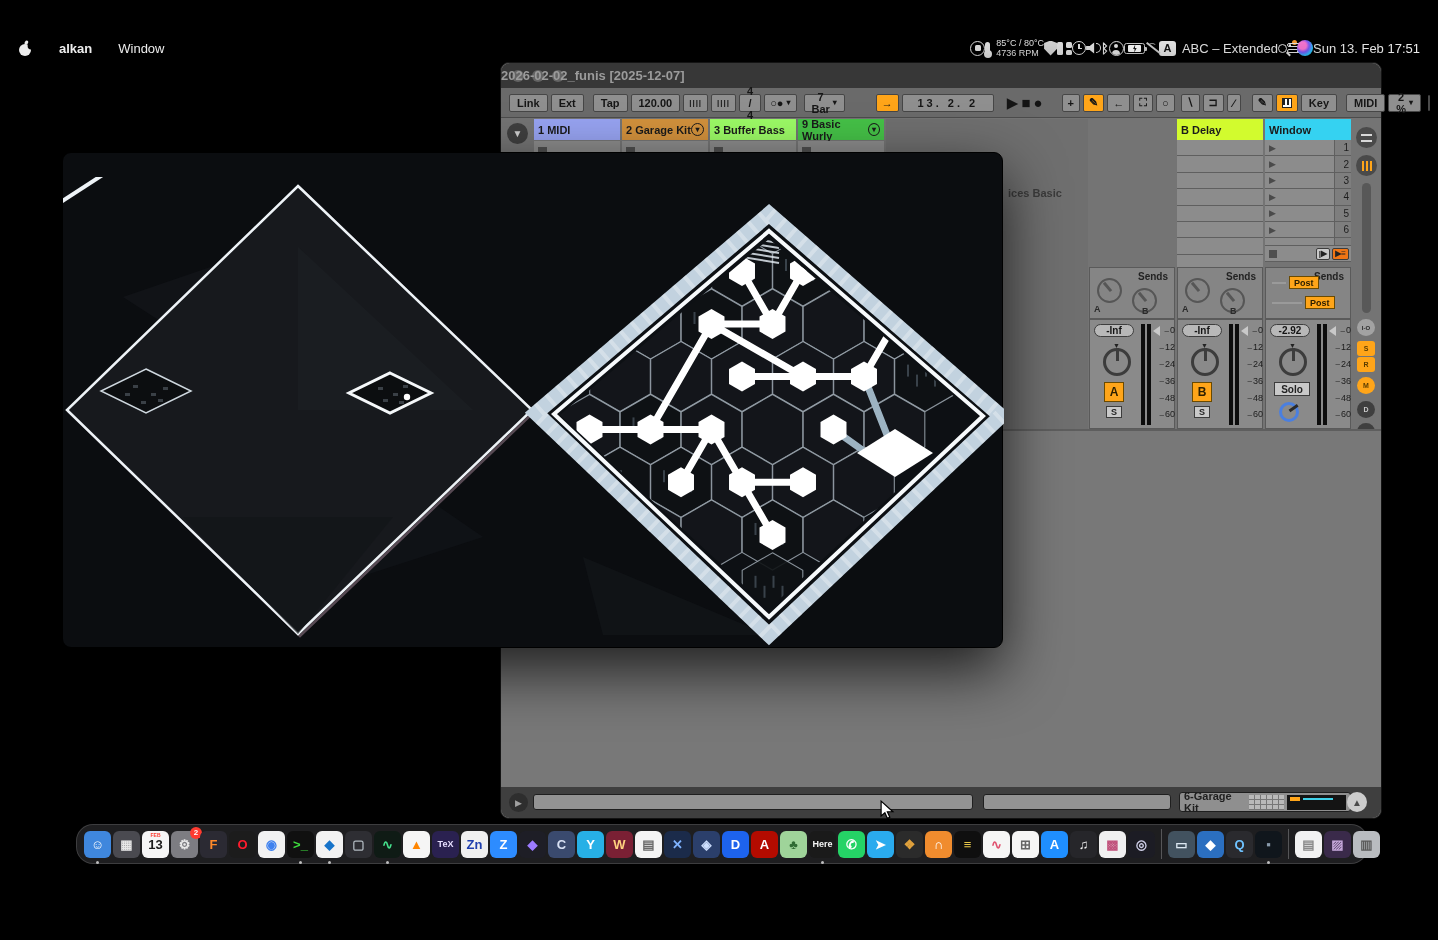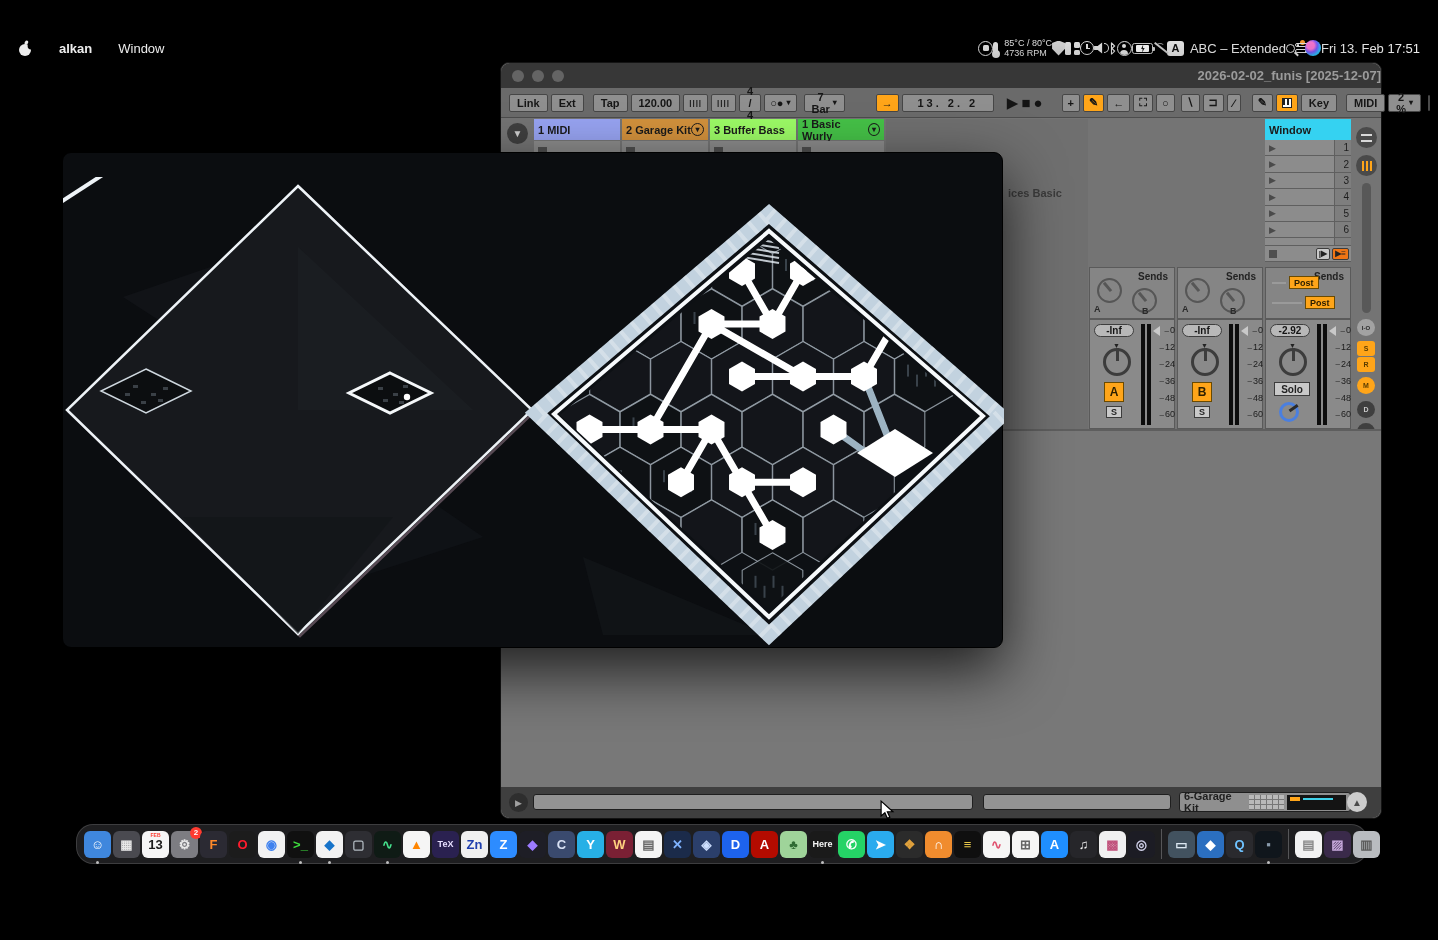--- a/index.html
+++ b/index.html
@@ -58,21 +58,21 @@
   .ccdot { width:5px; height:5px; border-radius:50%; background:#ffa033; margin-left:-9px; margin-top:-12px; }
   .siri { width:16px; height:16px; border-radius:50%;
     background:radial-gradient(circle at 35% 35%, #ff7ad9 0 25%, #7a5cff 45%, #2bc8ff 70%, #123); }
 
   
   .win { position:absolute; border-radius:9px; box-shadow:0 22px 60px rgba(0,0,0,.75); }
   .titlebar { position:absolute; left:0; right:0; top:0; height:25px; border-radius:9px 9px 0 0;
     display:flex; align-items:center; }
   .dots { display:flex; gap:8px; margin-left:11px; }
   .dot { width:12px; height:12px; border-radius:50%; }
-  .wtitle { position:absolute; left:0; right:0; text-align:right; font-size:13px; font-weight:bold; }
+  .wtitle { position:absolute; left:0; right:0; text-align:left; font-size:13px; font-weight:bold; }
 
   
   #ableton { left:500px; top:62px; width:882px; height:757px; background:#747474; border:1px solid #141414; }
   #ableton .titlebar { background:#373737; }
   #ableton .dot { background:#646464; }
   #ableton .wtitle { color:#9b9b9b; }
   #transport { position:absolute; left:0; right:0; top:25px; height:30px; background:#6a6a6a;
     border-bottom:1px solid #4c4c4c; display:flex; align-items:center; padding:0 8px; gap:3px; }
   .tbtn { background:#8f8f8f; border:1px solid #464646; border-radius:2px; color:#161616;
     font-size:11px; font-weight:bold; font-family:inherit; height:18px; padding:0 7px;
@@ -276,21 +276,21 @@
     </span>
     <span class="mi mag">
         <i></i>
       </span>
     <span class="mi cc">
         <i></i>
         <i></i>
       </span>
     <span class="ccdot"></span>
     <span class="mi siri"></span>
-    <span>Fri 13. Feb 17:51</span>
+    <span>Sun 13. Feb 17:51</span>
   </div>
 </div>
 
 <div id="ableton" class="win">
   <div class="titlebar">
     <div class="dots">
       <span class="dot"></span>
       <span class="dot"></span>
       <span class="dot"></span>
     </div>
@@ -352,31 +352,35 @@
       <div class="trk-slots" style="left: 121px;">
         <span class="stop-sq"></span>
       </div>
       <div class="trk-hdr" style="left: 209px; background: rgb(156, 251, 102);">
         <span>3 Buffer Bass</span>
       </div>
       <div class="trk-slots" style="left: 209px;">
         <span class="stop-sq"></span>
       </div>
       <div class="trk-hdr" style="left: 297px; background: rgb(69, 193, 71);">
-        <span>1 Basic Wurly</span>
+        <span>9 Basic Wurly</span>
         <span class="trk-dd">▾</span>
       </div>
       <div class="trk-slots" style="left: 297px;">
         <span class="stop-sq"></span>
       </div>
     </div>
   <div class="empty-tracks"></div>
   <div class="drop-hint">ices Basic</div>
 
 
+  <div class="ret-col" style="left:676px;">
+    <div class="ret-hdr" style="background:#d2fb2e;">B Delay</div>
+    <div class="ret-slots" style="height:127px;"></div>
+  </div>
 
   <div class="ret-col" style="left:764px;">
     <div class="ret-hdr" style="background:#35d2f1;">Window</div>
     <div id="scenes-host">
         <div class="scene-row">
           <span class="scene-play">▶</span>
           <span class="scene-num">1</span>
         </div>
         <div class="scene-row">
           <span class="scene-play">▶</span>

